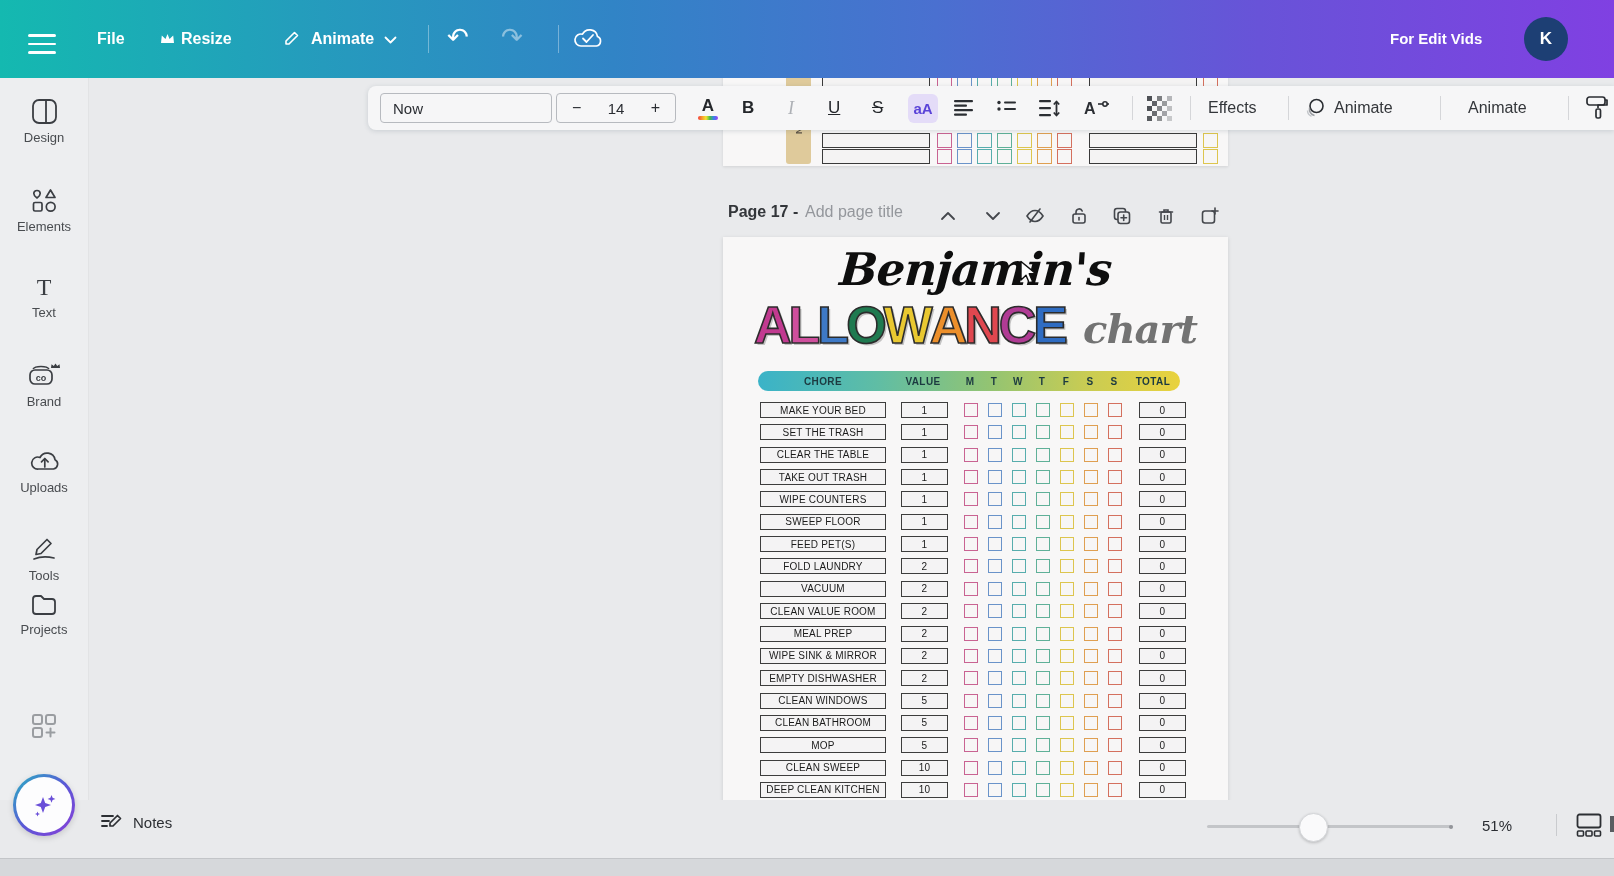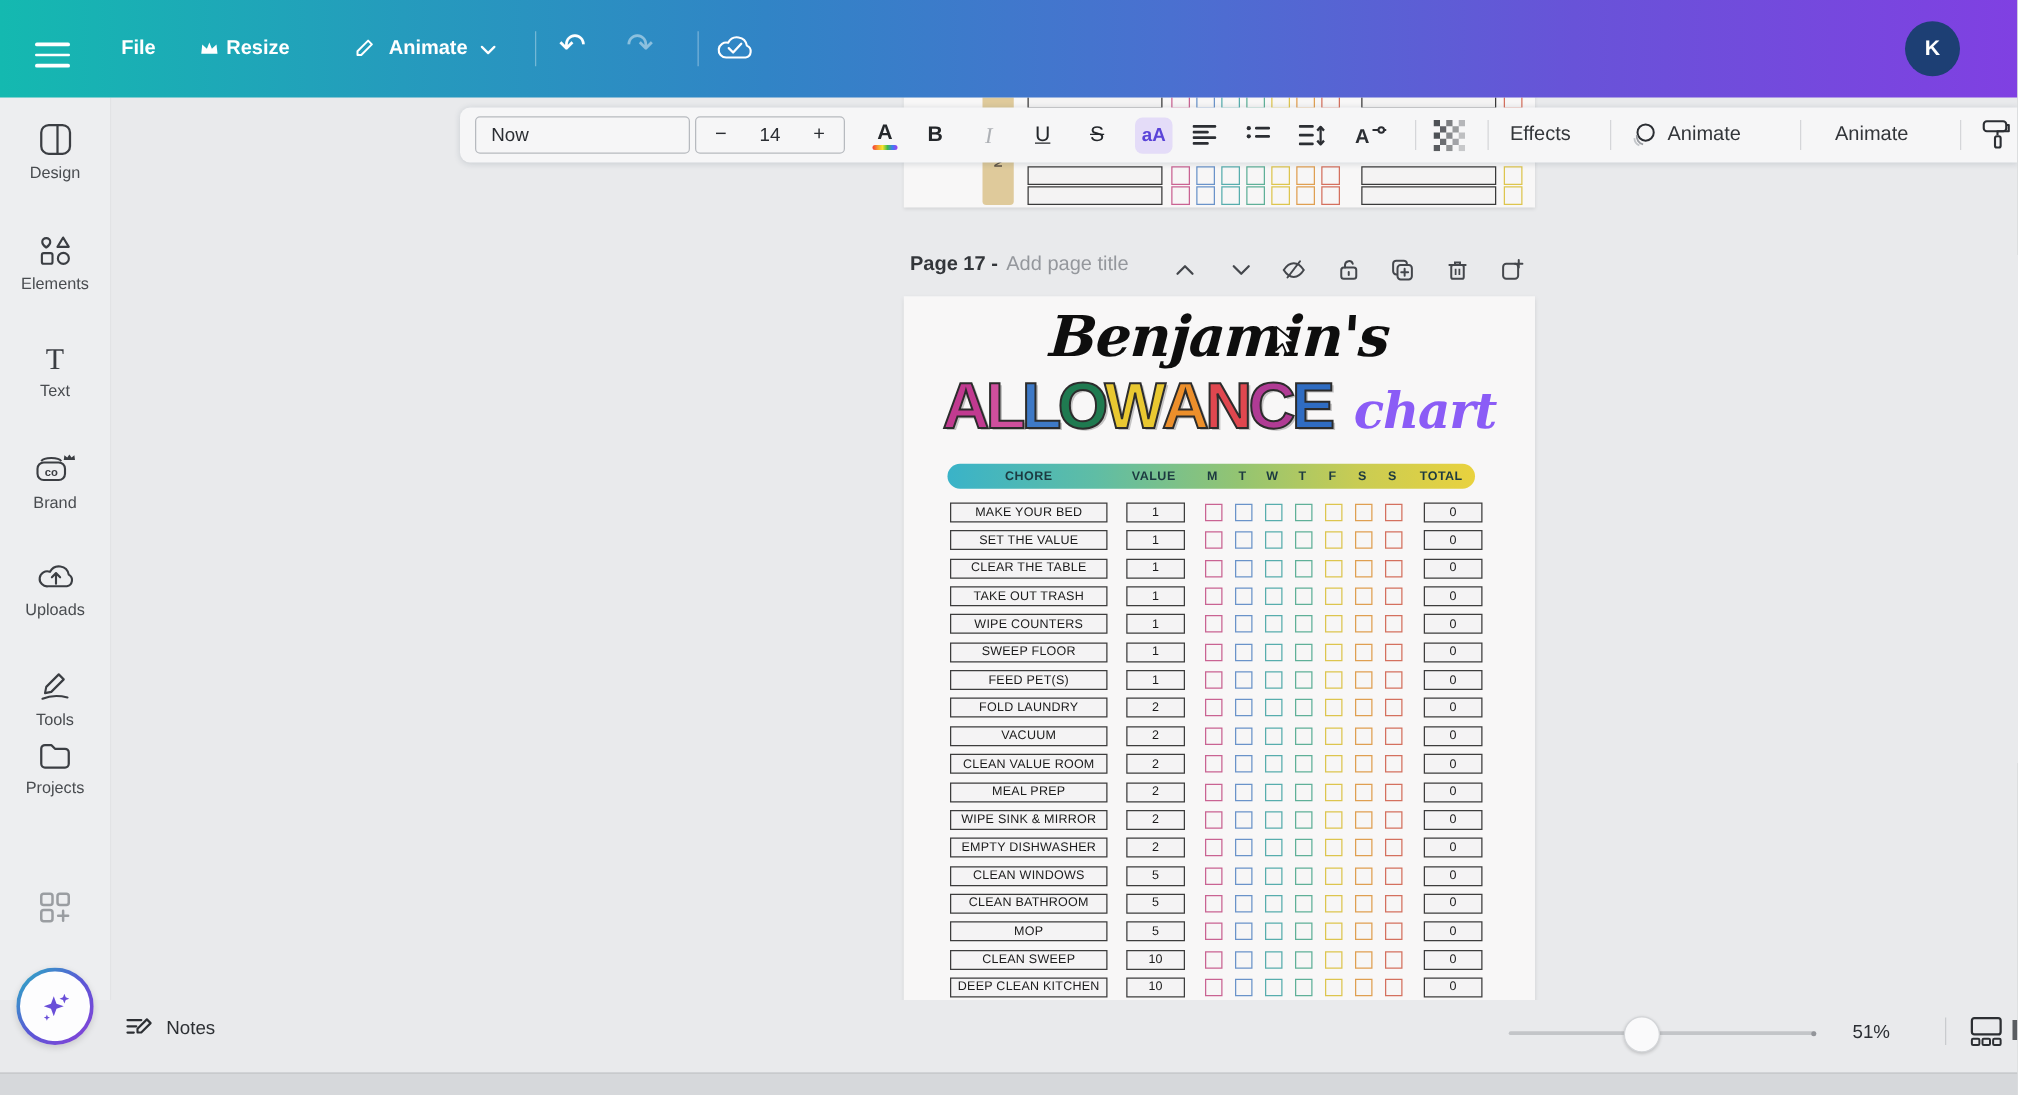--- a/index.html
+++ b/index.html
@@ -59,21 +59,21 @@
 
   .page{position:absolute;left:635px;top:159px;width:505px;height:566px;background:#f8f7f7;
      box-shadow:0 1px 4px rgba(0,0,0,.13);}
   .doc-title1{position:absolute;left:0;top:6px;width:100%;text-align:center;
      font-family:"DejaVu Serif",serif;font-style:italic;font-weight:700;font-size:45px;color:#0e0e0e;
      transform:skewX(-4deg);letter-spacing:-1px;}
   .word-row{position:absolute;left:0;top:58px;width:100%;display:flex;align-items:baseline;justify-content:center;}
   .allow{display:flex;}
   .allow span{font-size:52px;font-weight:800;letter-spacing:-3px;
      -webkit-text-stroke:1.6px #2c2c2c;text-shadow:2px 2px 0 rgba(40,40,40,.25);line-height:60px;}
-  .chart-word{font-family:"DejaVu Serif",serif;font-style:italic;font-weight:700;font-size:40px;color:#8b5cf6;
+  .chart-word{font-family:"DejaVu Serif",serif;font-style:italic;font-weight:700;font-size:40px;color:#737373;
      margin-left:18px;letter-spacing:-1px;}
   .gradbar{position:absolute;left:35px;top:134px;width:422px;height:20px;border-radius:10px;display:flex;
      align-items:center;background:linear-gradient(90deg,#3ab3c8 0%,#5fbda5 28%,#93c472 55%,#c9cc53 78%,#e9d23e 100%);}
   .hcell{text-align:center;font-size:10px;font-weight:700;color:#1c3a40;letter-spacing:.4px;}
   .trow{position:absolute;left:0;width:566px;height:16px;}
   .cbox{position:absolute;top:0;height:14px;border:1.4px solid #3d3d3d;background:#f4f3f4;
      display:flex;align-items:center;justify-content:center;font-size:10px;color:#1b1b1b;letter-spacing:.2px;}
   .chore{left:37px;width:124px;}
   .value{left:178px;width:45px;}
   .total{left:416px;width:45px;}
@@ -230,21 +230,21 @@
             <div class="day" style="left: 241px; border-color: rgb(201, 99, 146);"></div>
             <div class="day" style="left: 265px; border-color: rgb(106, 147, 201);"></div>
             <div class="day" style="left: 289px; border-color: rgb(87, 173, 173);"></div>
             <div class="day" style="left: 313px; border-color: rgb(95, 176, 152);"></div>
             <div class="day" style="left: 337px; border-color: rgb(221, 197, 78);"></div>
             <div class="day" style="left: 361px; border-color: rgb(223, 159, 81);"></div>
             <div class="day" style="left: 385px; border-color: rgb(212, 112, 94);"></div>
             <div class="cbox total">0</div>
           </div>
           <div class="trow" style="top: 187.35px;">
-            <div class="cbox chore">SET THE VALUE</div>
+            <div class="cbox chore">SET THE TRASH</div>
             <div class="cbox value">1</div>
             <div class="day" style="left: 241px; border-color: rgb(201, 99, 146);"></div>
             <div class="day" style="left: 265px; border-color: rgb(106, 147, 201);"></div>
             <div class="day" style="left: 289px; border-color: rgb(87, 173, 173);"></div>
             <div class="day" style="left: 313px; border-color: rgb(95, 176, 152);"></div>
             <div class="day" style="left: 337px; border-color: rgb(221, 197, 78);"></div>
             <div class="day" style="left: 361px; border-color: rgb(223, 159, 81);"></div>
             <div class="day" style="left: 385px; border-color: rgb(212, 112, 94);"></div>
             <div class="cbox total">0</div>
           </div>
@@ -590,20 +590,21 @@
       <polyline points="1.5,1.5 6.5,6.5 11.5,1.5" fill="none" stroke="#fff" stroke-width="1.8" stroke-linecap="round" stroke-linejoin="round"></polyline>
     </svg>
     <div class="tb-vsep abs" style="left:428px;"></div>
     <span class="undoredo abs" style="left:447px;top:24px;">↶</span>
     <span class="undoredo abs" style="left:501px;top:24px;opacity:.45;">↷</span>
     <div class="tb-vsep abs" style="left:558px;"></div>
     <svg class="abs" style="left:572px;top:26px;" width="32" height="26" viewBox="0 0 32 26">
       <path d="M9 20 a6 6 0 1 1 1.5-11.8 a8 8 0 0 1 15 2.3 a5 5 0 0 1-1 9.5 Z" fill="none" stroke="#fff" stroke-width="1.7" stroke-linejoin="round"></path>
       <polyline points="11,12.5 14.5,16 21,9" fill="none" stroke="#fff" stroke-width="1.8" stroke-linecap="round" stroke-linejoin="round"></polyline>
     </svg>
+    <span class="label abs" style="left:1390px;font-size:15px;">For Edit Vids</span>
     <div class="avatar abs" style="left:1524px;top:17px;">K</div>
   </div>
 
   <div class="sidebar abs">
     <div class="side-item" style="top:20px;">
       <svg width="27" height="27" viewBox="0 0 27 27">
         <rect x="2" y="2" width="23" height="23" rx="6" fill="none" stroke="#3b3e43" stroke-width="1.8"></rect>
         <line x1="15" y1="2.5" x2="15" y2="24.5" stroke="#3b3e43" stroke-width="1.8"></line>
         <path d="M15 7 h5 v13 h-5 Z" fill="#3b3e43" opacity="0"></path>
       </svg>

